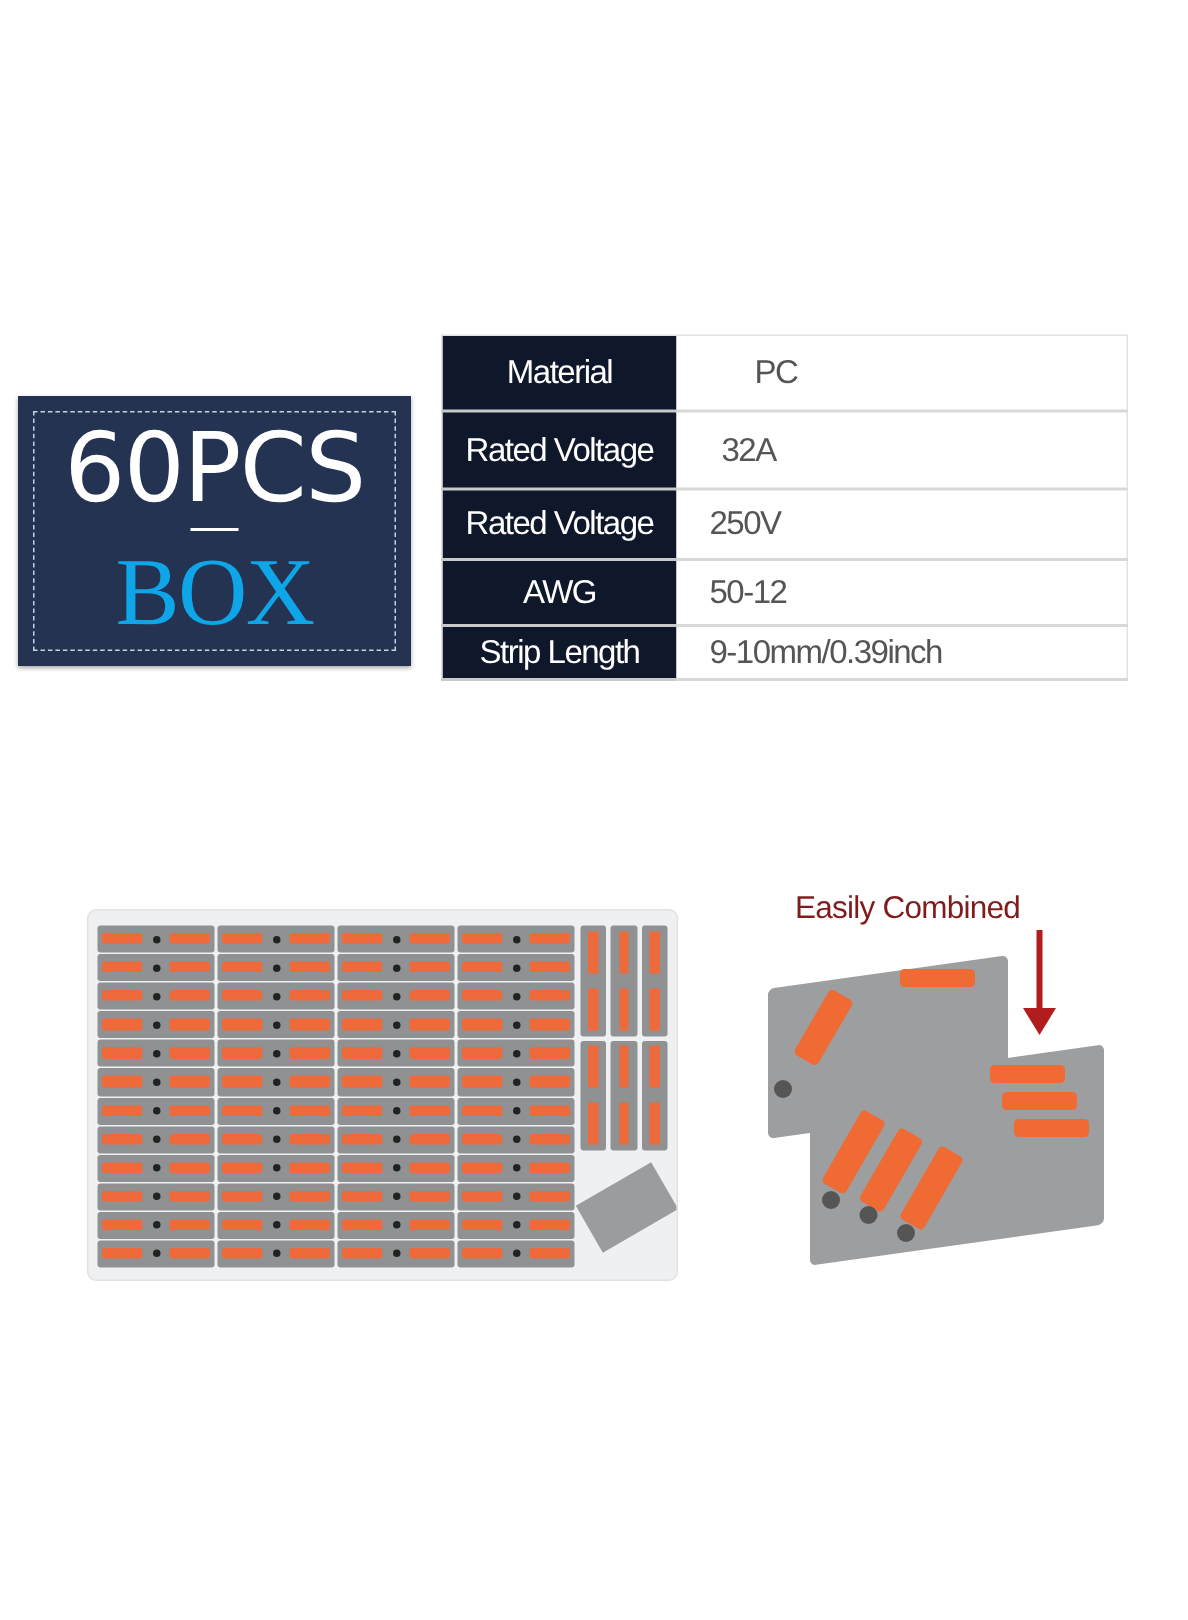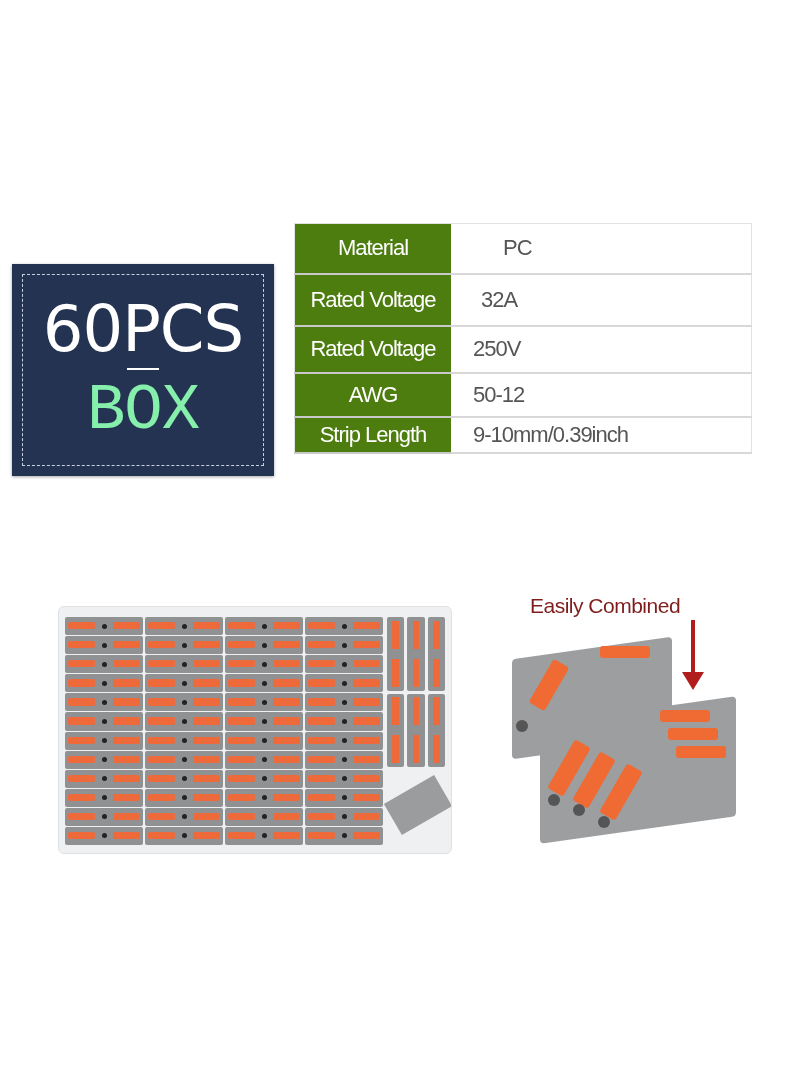--- a/index.html
+++ b/index.html
@@ -1,24 +1,24 @@
 <!DOCTYPE html>
 <html><head>
 <meta charset="utf-8">
 <style>
   html, body { margin:0; padding:0; }
   body { width:792px; height:1080px; background:#ffffff; position:relative; overflow:hidden; font-family:"Liberation Sans", sans-serif; }
-  .badge { position:absolute; left:12px; top:264px; width:262px; height:212px; background:#253352; box-shadow:0 1px 3px rgba(0,0,0,0.35); }
+  .badge { position:absolute; left:12px; top:264px; width:262px; height:180px; background:#253352; box-shadow:0 1px 3px rgba(0,0,0,0.35); }
   .badge-inner { position:absolute; left:10px; top:10px; right:10px; bottom:10px; border:1px dashed #c9d0de; display:flex; flex-direction:column; align-items:center; justify-content:center; }
   .badge-top { color:#fff; font-family:"DejaVu Sans", sans-serif; font-size:64px; line-height:70px; letter-spacing:-1px; }
   .badge-dash { width:32px; height:2px; background:#fff; margin:4px 0 6px; }
-  .badge-bot { color:#86efac; font-family:Liberation Mono, monospace; font-size:64px; line-height:70px; letter-spacing:-1px; }
+  .badge-bot { color:#0ea5e9; font-family:Liberation Serif, serif; font-size:64px; line-height:70px; letter-spacing:-1px; }
   .spec { position:absolute; left:294px; top:223px; width:458px; border-collapse:collapse; border:1px solid #e2e2e2; }
   .spec td { border-bottom:2px solid #d8d8d8; padding:0; font-size:22px; letter-spacing:-1px; }
-  .spec td.k { width:156px; background:#4d7c0f; color:#fff; text-align:center; border-bottom:2px solid #c9c9c9; }
+  .spec td.k { width:156px; background:#0f172a; color:#fff; text-align:center; border-bottom:2px solid #c9c9c9; }
   .spec td.v { color:#555; padding-left:22px; background:#fff; }
   .box-photo { position:absolute; left:58px; top:606px; width:392px; height:246px; background:#eef0f2; border:1px solid #dfe2e5; border-radius:6px; overflow:hidden; }
   .conn-grid { position:absolute; left:6px; top:10px; width:318px; height:228px; display:grid; grid-template-columns:repeat(4,1fr); grid-template-rows:repeat(12,1fr); gap:1px 2px; }
   .conn { background:#8f9193; position:relative; border-radius:2px; }
   .conn::before { content:""; position:absolute; left:4%; top:28%; width:34%; height:40%; background:#ee6a3a; border-radius:2px; }
   .conn::after { content:""; position:absolute; right:4%; top:28%; width:34%; height:40%; background:#ee6a3a; border-radius:2px; }
   .conn i { position:absolute; left:48%; top:36%; width:5px; height:5px; border-radius:50%; background:#222; }
   .side-grid { position:absolute; left:328px; top:10px; width:58px; height:150px; display:grid; grid-template-columns:repeat(3,1fr); grid-template-rows:repeat(2,1fr); gap:3px; }
   .vconn { background:#8f9193; position:relative; border-radius:2px; }
   .vconn::before { content:""; position:absolute; left:30%; top:5%; width:40%; height:38%; background:#ee6a3a; }

